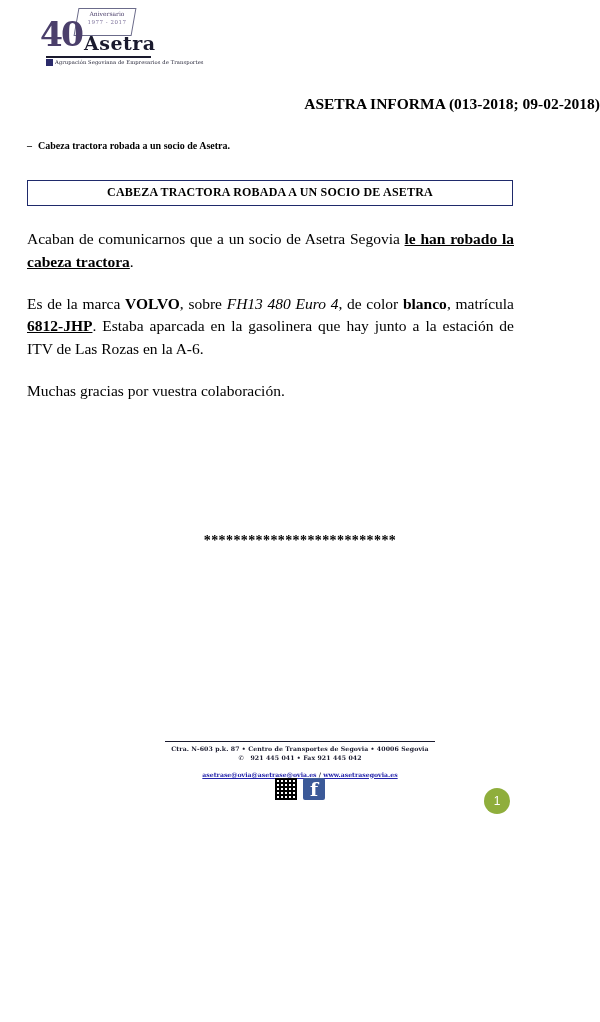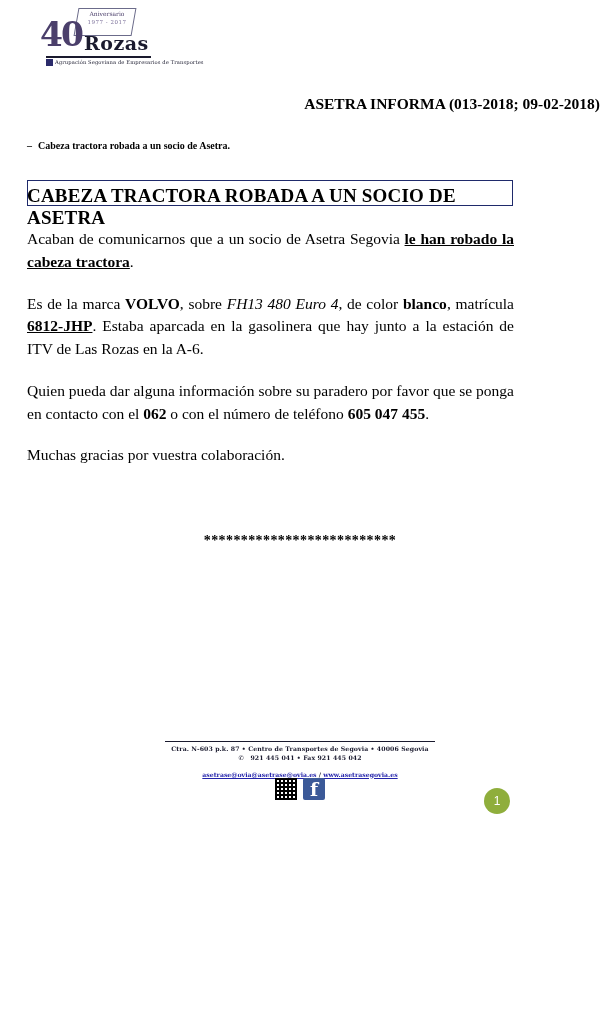--- a/index.html
+++ b/index.html
@@ -142,21 +142,22 @@
     width: 486px;
     height: 26px;
     border: 1.5px solid #1f2a6b;
     box-sizing: border-box;
   }
   .banner-text {
     position: absolute;
     left: 0;
     top: 4px;
     width: 486px;
-    font-size: 19px;
+    text-align: center;
+    font-size: 12px;
     font-weight: bold;
     letter-spacing: 0.2px;
   }
 
   
   .body-col {
     position: absolute;
     left: 27px;
     top: 228px;
     width: 487px;
@@ -274,21 +275,21 @@
 <div class="page">
 
   <div class="logo-block">
     <div class="logo-frame"></div>
     <div class="logo-aniv-box"></div>
     <div class="logo-40">40</div>
     <div class="logo-aniv-text">
       <span>Aniversario</span><br>
       <span class="yrs">1977 - 2017</span>
     </div>
-    <div class="logo-asetra">Rozas</div>
+    <div class="logo-asetra">Asetra</div>
     <div class="logo-rule"></div>
     <div class="logo-sq"></div>
     <div class="logo-sub">
       <span style="display:inline-block;width:9px;"></span><span>Agrupación Segoviana de Empresarios de Transportes</span>
     </div>
   </div>
 
   <div class="doc-title">ASETRA INFORMA (013-2018; 09-02-2018)</div>
 
   <div class="subject-line">
@@ -300,23 +301,20 @@
 
   <div class="body-col">
     <p class="para">
       <span>Acaban de comunicarnos que a un socio de Asetra Segovia </span><span class="bu">le han robado la cabeza tractora</span><span>.</span>
     </p>
 
     <p class="para">
       <span>Es de la marca </span><span class="b">VOLVO</span><span>, sobre </span><span class="i">FH13 480 Euro 4</span><span>, de color </span><span class="b">blanco</span><span>, matrícula </span><span class="bu">6812-JHP</span><span>. Estaba aparcada en la gasolinera que hay junto a la estación de ITV de Las Rozas en la A-6.</span>
     </p>
 
-    <p class="para">
-      <span>Quien pueda dar alguna información sobre su paradero por favor que se ponga en contacto con el </span><span class="b">062</span><span> o con el número de teléfono </span><span class="b">605 047 455</span><span>.</span>
-    </p>
 
     <p class="para last">Muchas gracias por vuestra colaboración.</p>
   </div>
 
   <div class="stars">**************************</div>
 
   <div class="footer">
     <div class="footer-rule"></div>
     <div class="footer-line">Ctra. N-603 p.k. 87 • Centro de Transportes de Segovia • 40006 Segovia</div>
     <div class="footer-line">

